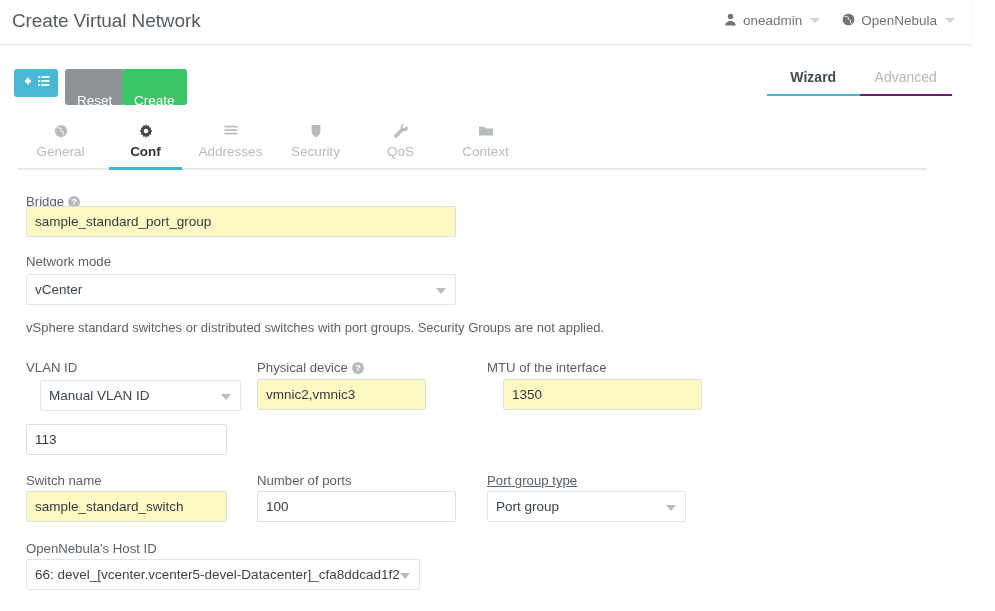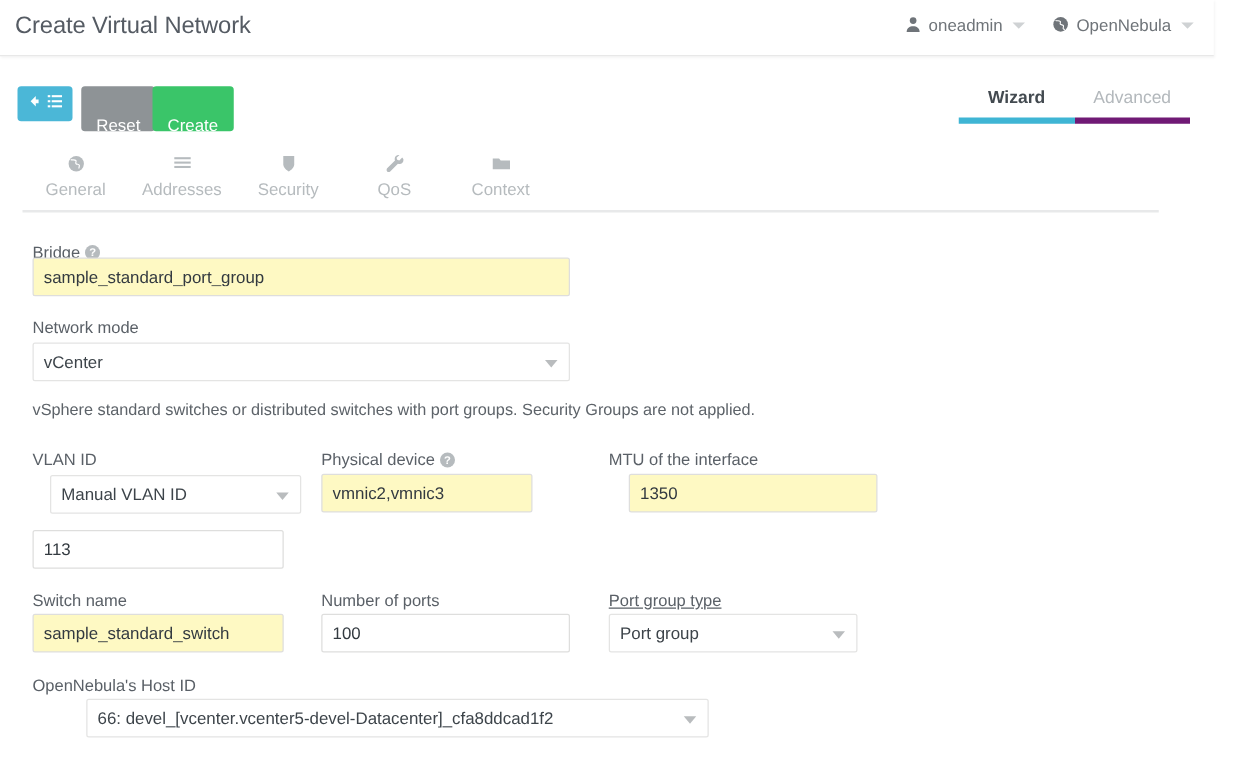--- a/index.html
+++ b/index.html
@@ -89,21 +89,21 @@
     position: absolute;
     right: 43px; top: 69px;
     width: 185px;
     display: flex;
   }
   .mode-tab {
     flex: 1;
     text-align: center;
     font-size: 14px;
     padding-bottom: 9px;
-    border-bottom: 5px solid #701a75;
+    border-bottom: 2px solid #701a75;
     cursor: pointer;
   }
   .mode-tab.active {
     color: #434a50;
     font-weight: bold;
     border-bottom-color: #3fb5d4;
   }
   .mode-tab.inactive { color: #b3b8bc; }
 
   
@@ -275,20 +275,29 @@
   <div class="tab">
     <span class="ticon">
       <svg width="14" height="14" viewBox="0 0 16 16" fill="currentColor">
         <circle cx="8" cy="8" r="7"></circle>
         <path d="M3 4.2c2 .6 3.4-.3 4.6.8.9.9-.6 1.8.1 2.8.8 1.1 2.6.2 3.1 1.5.4 1-.7 2-.2 3" stroke="#ffffff" stroke-width="1.1" fill="none"></path>
       </svg>
     </span>
     <span class="tlabel">General</span>
   </div>
 
+  <div class="tab active">
+    <span class="ticon">
+      <svg width="14" height="14" viewBox="0 0 16 16" fill="currentColor">
+        <path d="M8 0l1 2.1 2.2-.7.5 2.3 2.3.5-.7 2.2L15.4 8l-2.1 1.7.7 2.2-2.3.5-.5 2.3-2.2-.7L8 16l-1-2-2.2.7-.5-2.3-2.3-.5.7-2.2L.6 8l2.1-1.6-.7-2.2 2.3-.5.5-2.3L7 2.1z"></path>
+        <circle cx="8" cy="8" r="2.6" fill="#ffffff"></circle>
+      </svg>
+    </span>
+    <span class="tlabel">Conf</span>
+  </div>
 
   <div class="tab">
     <span class="ticon">
       <svg width="14" height="14" viewBox="0 0 16 16" fill="currentColor">
         <rect x="0.5" y="2" width="15" height="1.9"></rect>
         <rect x="0.5" y="6" width="15" height="1.9"></rect>
         <rect x="0.5" y="10" width="15" height="1.9"></rect>
       </svg>
     </span>
     <span class="tlabel">Addresses</span>
@@ -359,18 +368,18 @@
   <div class="flabel" style="left:257px; top:293px;">Number of ports</div>
   <input class="fld" style="left: 257px; top: 311px; width: 199px;" value="100">
 
   <div class="flabel" style="left:487px; top:293px;text-decoration:underline;">Port group type</div>
   <div class="sel" style="left:487px; top:311px; width:199px;">
     <span>Port group</span>
     <span class="caret"></span>
   </div>
 
   <div class="flabel" style="left:26px; top:361px;">OpenNebula's Host ID</div>
-  <div class="sel" style="left:26px; top:379px; width:498px;margin-left:43px;">
+  <div class="sel" style="left:26px; top:379px; width:394px;">
     <span>66: devel_[vcenter.vcenter5-devel-Datacenter]_cfa8ddcad1f2</span>
     <span class="caret"></span>
   </div>
 
 </div>
 
 </body></html>

